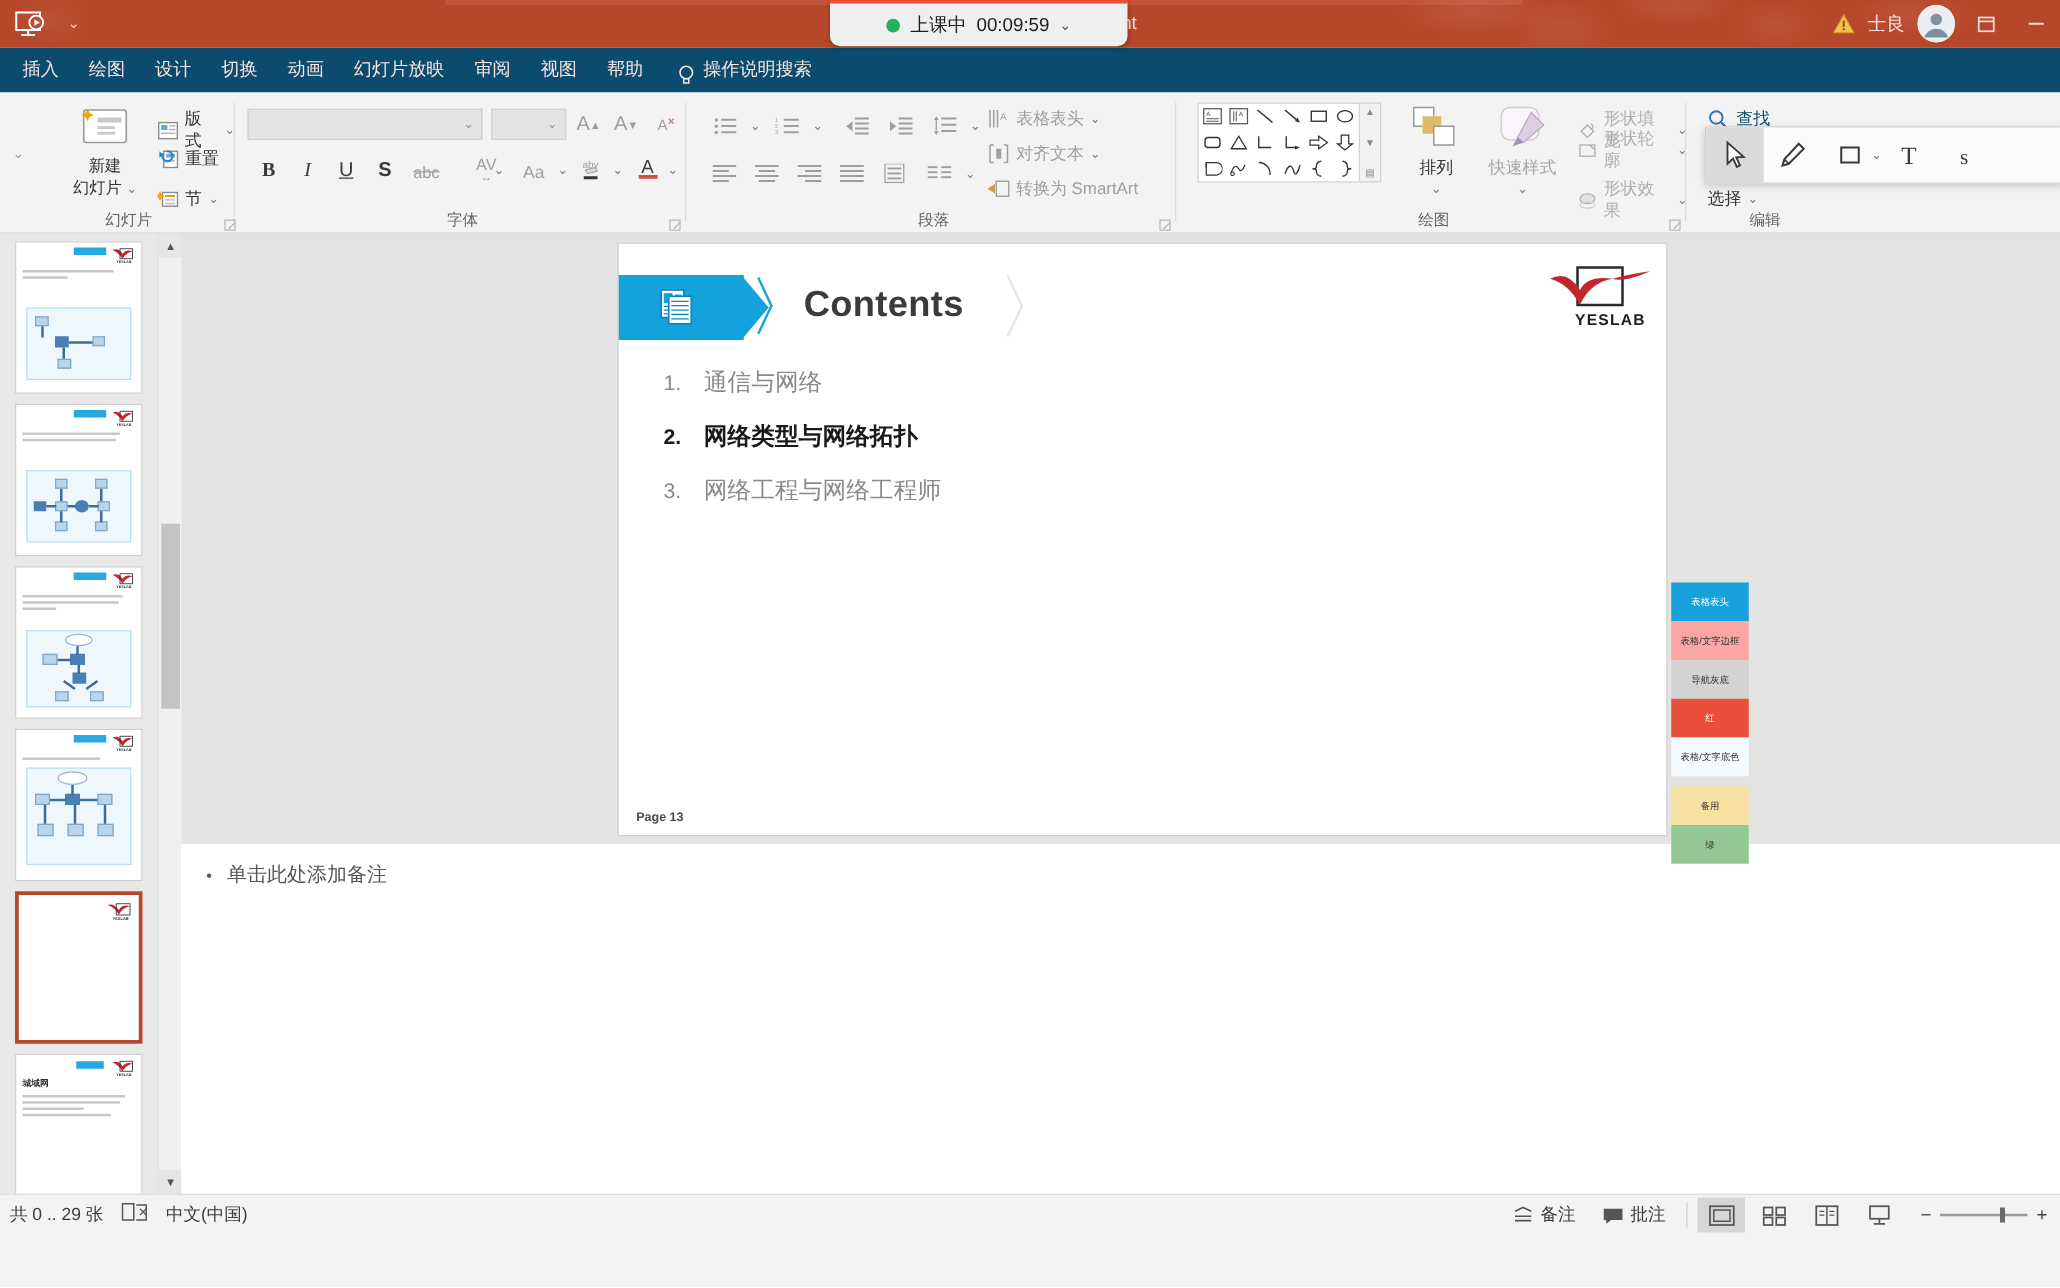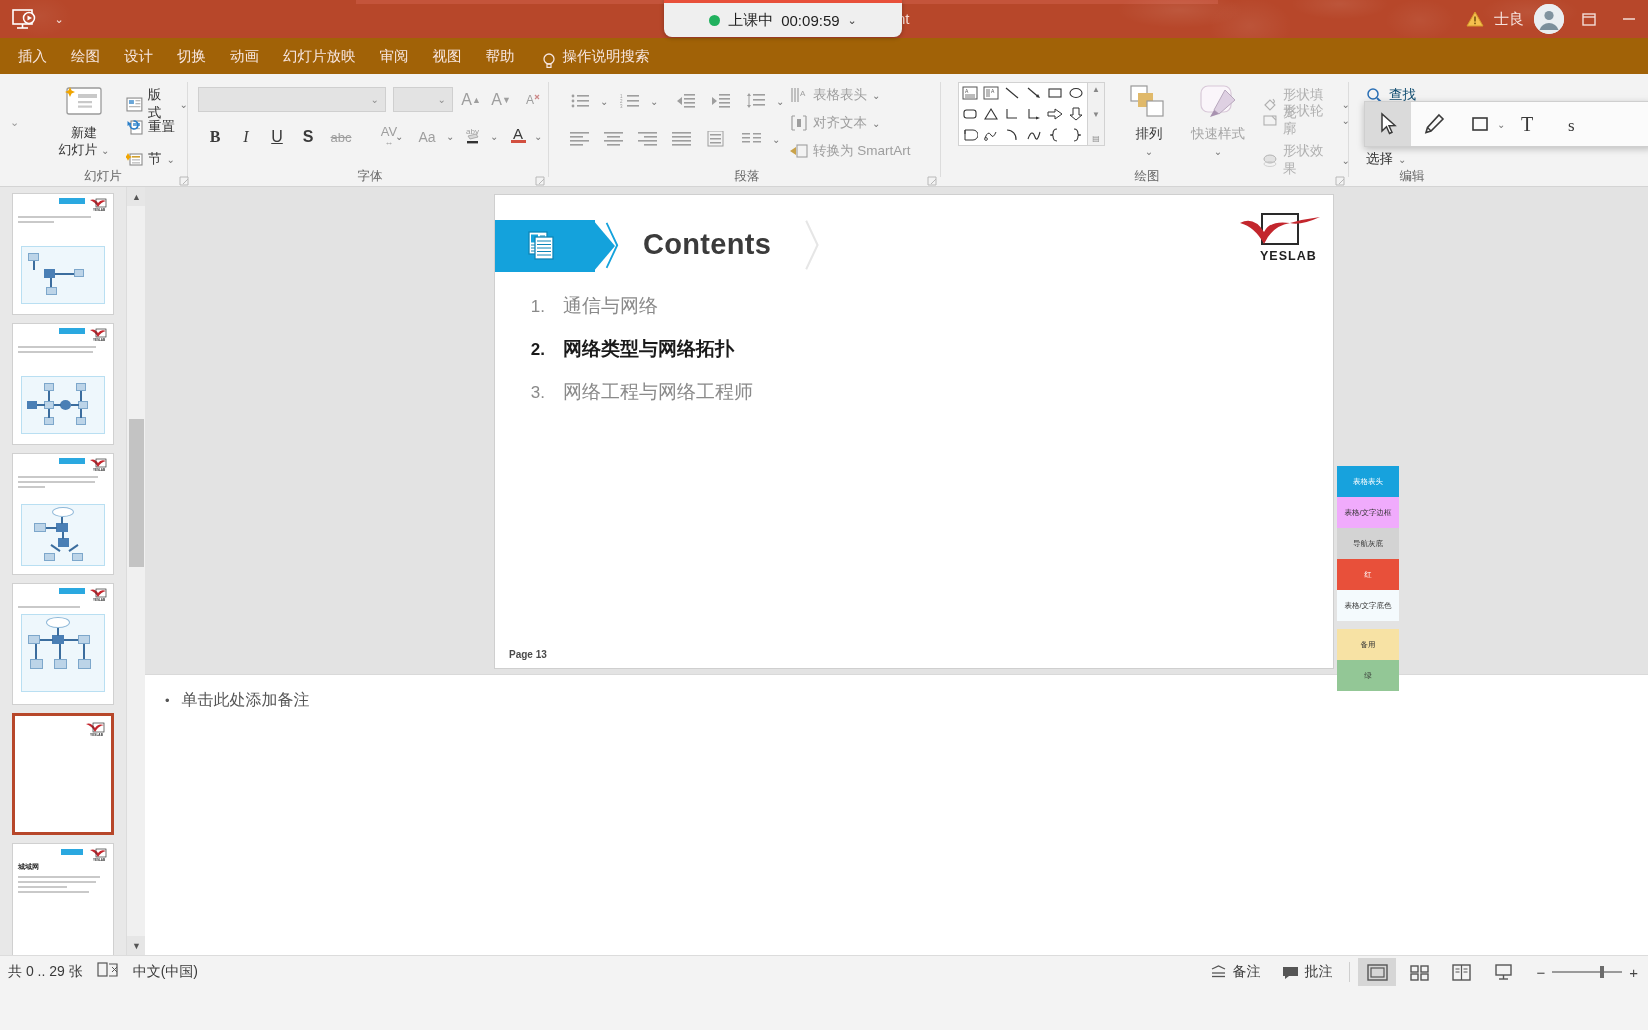--- a/index.html
+++ b/index.html
@@ -65,21 +65,21 @@
     z-index: 40;
     border-top: 3px solid #e8503a;
   }
   .timer-dot { width: 11px; height: 11px; border-radius: 50%; background: #21b15e; }
   .timer-text { font-size: 15px; color: #1d1d1d; }
   .timer-caret { font-size: 11px; color: #444; }
 
   
   .tabbar {
     position: absolute; left: 0; top: 38px; width: 1648px; height: 36px;
-    background: #a16207;
+    background: #0c4a6e;
     display: flex; align-items: center; padding-left: 6px; gap: 0;
   }
   .tab {
     height: 36px; line-height: 36px; padding: 0 12px;
     color: #f7e6e1; font-size: 14.5px; white-space: nowrap; cursor: default;
   }
   .tab-search { display: flex; align-items: center; gap: 6px; padding-left: 14px; }
   .bulb { width: 16px; height: 18px; }
 
   
@@ -1001,21 +1001,21 @@
         <path d="M56 12 q14 -4 30 -6 q-20 9 -30 6 z" fill="#c3262d"></path>
         <text x="26" y="49" font-size="12.5" font-weight="bold" fill="#1f1f1f" font-family="Liberation Sans" letter-spacing="1">YESLAB</text>
       </svg>
     </span>
 
     <div class="page-num">Page 13</div>
   </div>
 
   <div class="palette">
     <div class="pal-row" style="background:#17a2dd; color:#ffffff;">表格表头</div>
-    <div class="pal-row" style="background:#f0abfc; color:#333333;">表格/文字边框</div>
+    <div class="pal-row" style="background:#fca5a5; color:#333333;">表格/文字边框</div>
     <div class="pal-row" style="background:#d3d3d3; color:#333333;">导航灰底</div>
     <div class="pal-row" style="background:#e8503a; color:#ffffff;">红</div>
     <div class="pal-row" style="background:#f4fafd; color:#333333;">表格/文字底色</div>
     <div class="pal-gap"></div>
     <div class="pal-row" style="background:#f7e2a4; color:#333333;">备用</div>
     <div class="pal-row" style="background:#93c796; color:#333333;">绿</div>
   </div>
 
   <div class="notes">
     <div class="notes-ph">

